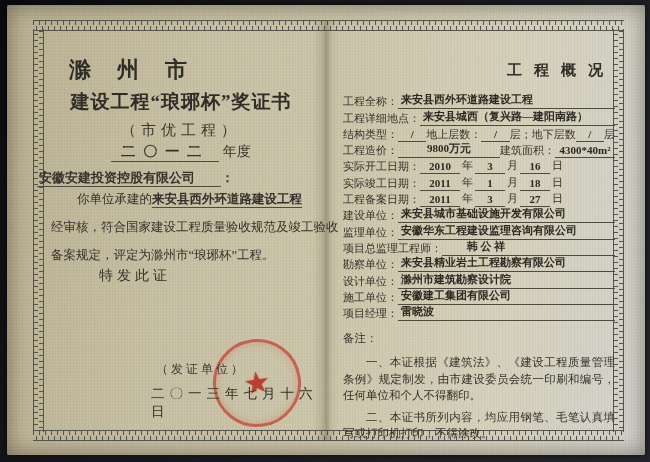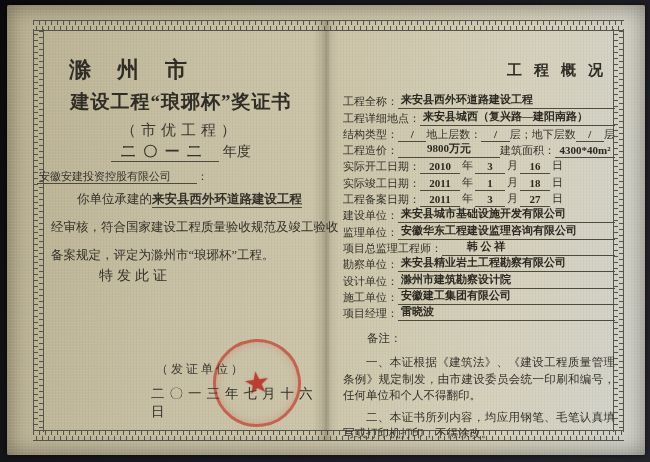--- a/index.html
+++ b/index.html
@@ -47,21 +47,21 @@
   .left-page{position:absolute;left:36px;top:26px;width:276px;height:402px;}
   .city{position:absolute;left:0;right:0;top:24px;
     font-size:22px;font-weight:bold;letter-spacing:26px;text-indent:26px;color:#2f2d26;}
   .cert-title{position:absolute;left:0;right:0;top:58px;text-align:center;
     font-size:19px;font-weight:bold;letter-spacing:1px;color:#2f2d26;}
   .grade{position:absolute;left:0;right:0;top:90px;text-align:center;
     font-size:15px;letter-spacing:5px;color:#3a372f;}
   .yearline{position:absolute;left:0;right:0;top:112px;text-align:center;font-size:14px;color:#34312a;}
   .yearline .uval{display:inline-block;min-width:108px;border-bottom:1px solid #4e4a3c;
     letter-spacing:8px;font-weight:bold;padding-bottom:0;}
-  .recipient{position:absolute;left:-6px;top:138px;font-size:11px;font-weight:normal;color:#34312a;text-align:center;}
+  .recipient{position:absolute;left:-6px;top:138px;font-size:13px;font-weight:bold;color:#34312a;text-align:center;}
   .recipient .uval{border-bottom:1px solid #4e4a3c;padding:0 26px 1px 2px;}
   .body-lines{position:absolute;left:8px;top:160px;width:266px;font-size:12.5px;color:#34312a;}
   .bline{white-space:nowrap;margin-bottom:11px;}
   .bline.first{padding-left:26px;}
   .proj{font-weight:bold;border-bottom:1px solid #4e4a3c;padding-bottom:1px;}
   .issue-note{position:absolute;left:56px;top:236px;font-size:14px;letter-spacing:4px;color:#34312a;}
   .issuer-label{position:absolute;left:0;right:-40px;top:330px;text-align:center;
     font-size:12px;letter-spacing:3px;color:#3a372f;z-index:3;}
   .issue-date{position:absolute;left:108px;top:354px;font-size:13.5px;letter-spacing:5px;color:#2f2d26;z-index:3;}
   
@@ -77,21 +77,21 @@
     font-size:15px;font-weight:bold;letter-spacing:12px;text-indent:12px;color:#2f2d26;}
   .fields{position:absolute;left:0;top:62px;width:272px;}
   .row{display:flex;align-items:flex-end;height:16.3px;font-size:11px;color:#34312a;white-space:nowrap;}
   .lbl{flex:0 0 auto;}
   .val{font-weight:bold;color:#2b2921;border-bottom:1px solid #4e4a3c;padding:0 3px 1px 3px;}
   .val.grow{flex:1 1 auto;}
   .val.ctr{text-align:center;}
   .unit{flex:0 0 auto;padding:0 2px 1px 2px;}
   .w40{width:34px;} .w26{width:24px;} .w90{width:96px;}
   .notes{position:absolute;left:0;top:300px;width:272px;color:#34312a;}
-  .notes-title{font-size:11.5px;margin-bottom:8px;margin-left:24px;}
+  .notes-title{font-size:11.5px;margin-bottom:8px;}
   .note{font-size:11.5px;line-height:16.5px;text-indent:23px;margin-bottom:5px;text-align:justify;}
 </style>
 </head>
 <body>
 
 <div class="stage">
   <div class="paper">
     <div class="texture"></div>
 
     <div class="frame">

